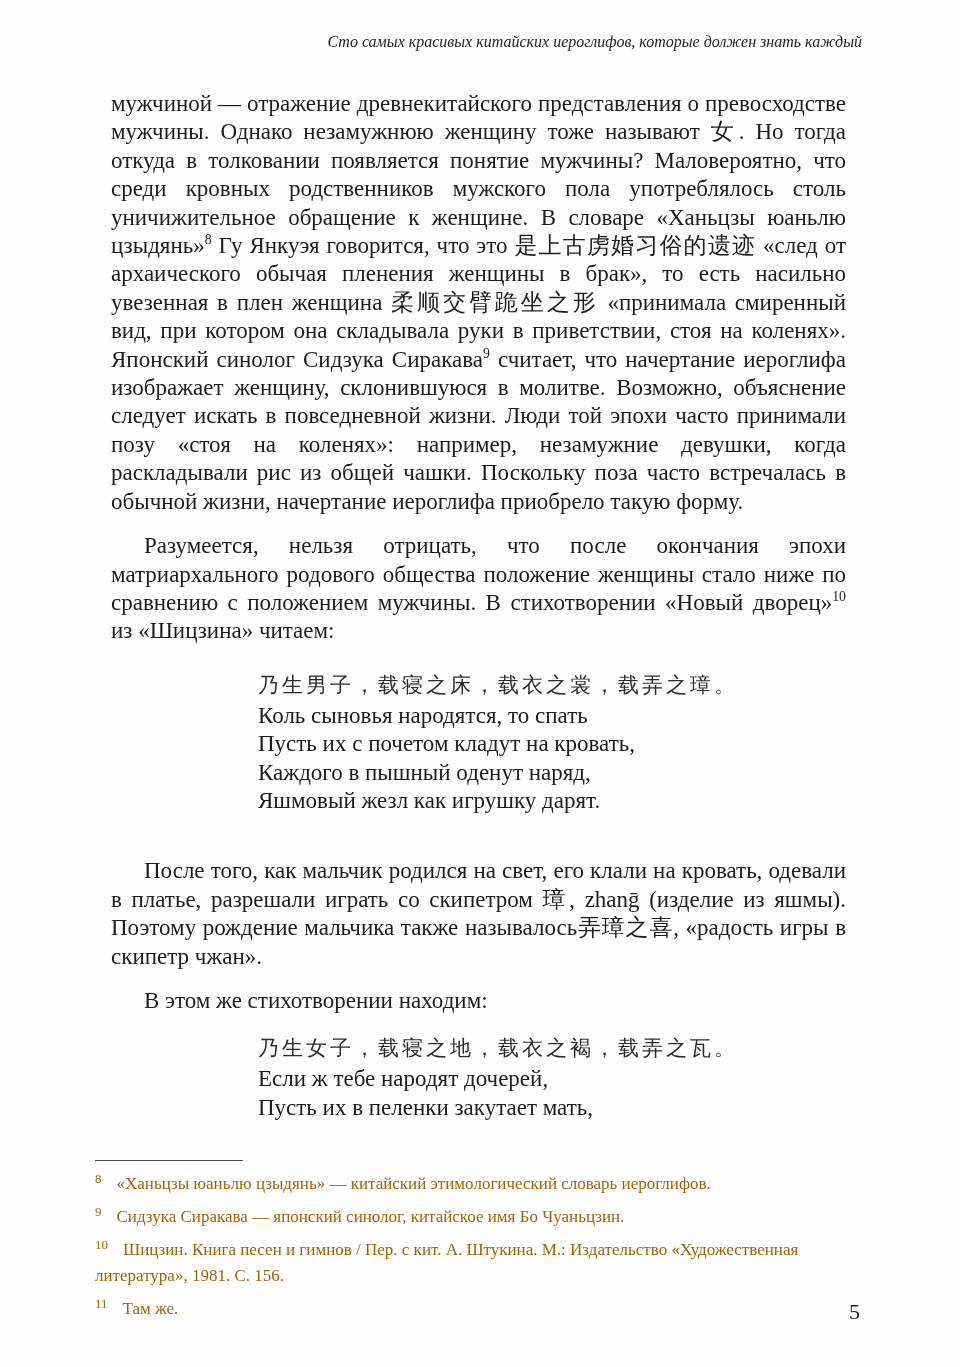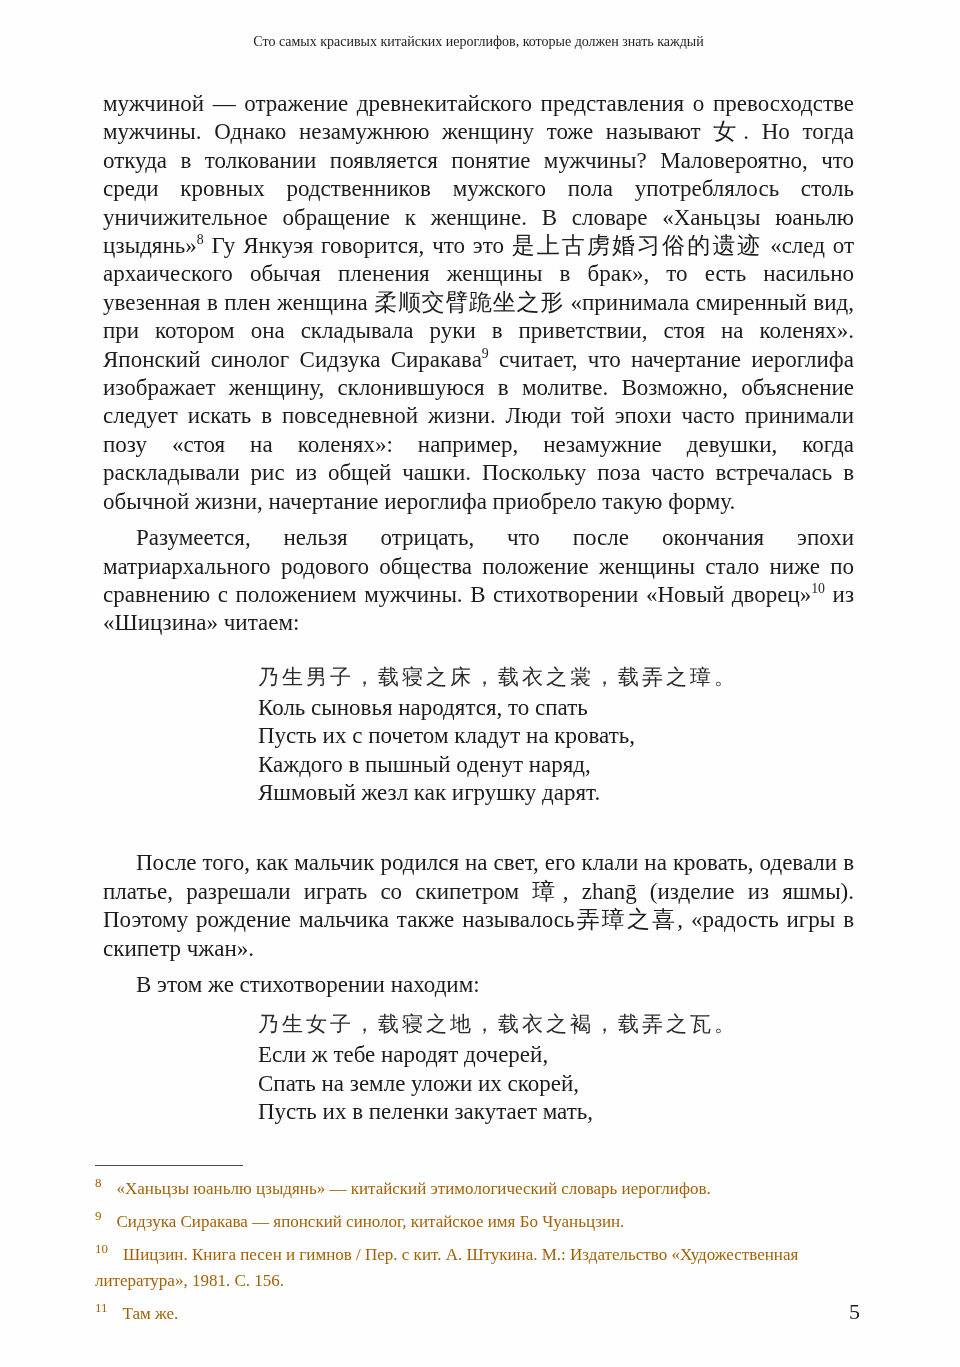--- a/index.html
+++ b/index.html
@@ -12,28 +12,29 @@
     width: 960px;
     height: 1367px;
     box-sizing: border-box;
     background: #fefefe;
     color: #1c1c1c;
     font-family: "Liberation Serif", "DejaVu Serif", serif;
     padding: 30px 98px 0 95px;
     overflow: hidden;
   }
   .running-header {
-    font-size: 14px;
+    font-style: italic;
+    font-size: 16px;
     line-height: 24px;
-    text-align: center;
+    text-align: right;
     color: #222222;
     margin-bottom: 36px;
   }
   p.body-text {
-    margin: 8px;
+    margin: 16px;
     font-size: 23px;
     line-height: 28.4px;
     text-align: justify;
     color: #1c1c1c;
   }
   p.indent { text-indent: 33px; }
   p.no-indent { text-indent: 0; }
   .mt-lg { margin-top: 40px; }
   .mt-md { margin-top: 34px; }
   sup.ref {
@@ -106,21 +107,20 @@
     <div class="verse-line">Яшмовый жезл как игрушку дарят.</div>
   </div>
 
   <p class="body-text indent mt-lg">После того, как мальчик родился на свет, его клали на кровать, одевали в платье, разрешали играть со скипетром 璋, zhanḡ (изделие из яшмы). Поэтому рождение мальчика также называлось弄璋之喜, «радость игры в скипетр чжан».</p>
 
   <p class="body-text indent mt-md">В этом же стихотворении находим:</p>
 
   <div class="verse" style="margin-top:8px;">
     <div class="verse-line chinese">乃生女子，载寝之地，载衣之褐，载弄之瓦。</div>
     <div class="verse-line">Если ж тебе народят дочерей,</div>
-    <div class="verse-line">Спать на земле уложи их скорей,</div>
     <div class="verse-line">Пусть их в пеленки закутает мать,</div>
   </div>
 
   <div class="footnote-sep"></div>
 
   <div class="footnotes">
     <div class="footnote">
       <sup class="fn-marker">8</sup><span>«Ханьцзы юаньлю цзыдянь» — китайский этимологический словарь иероглифов.</span>
     </div>
     <div class="footnote">

